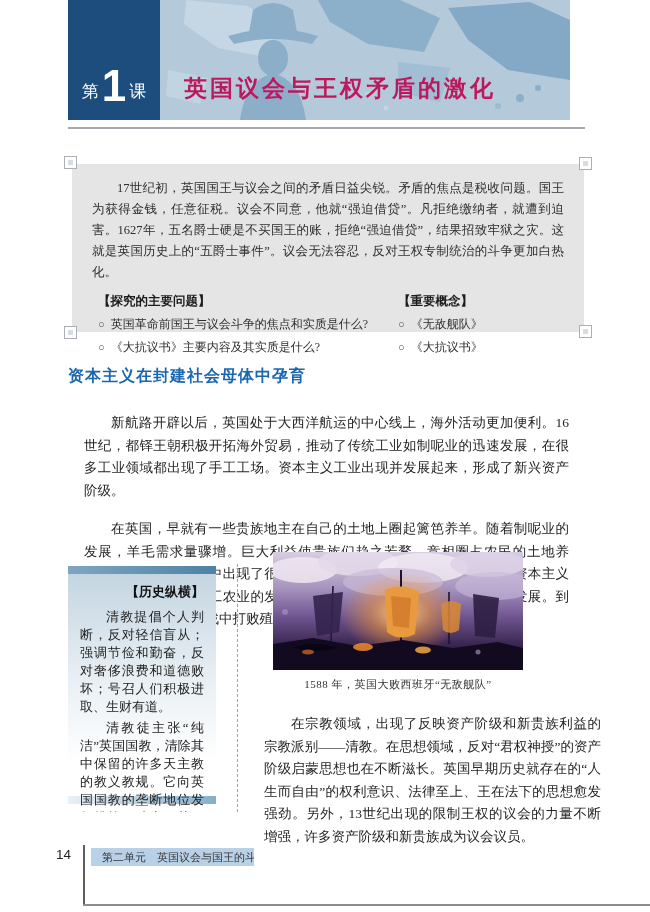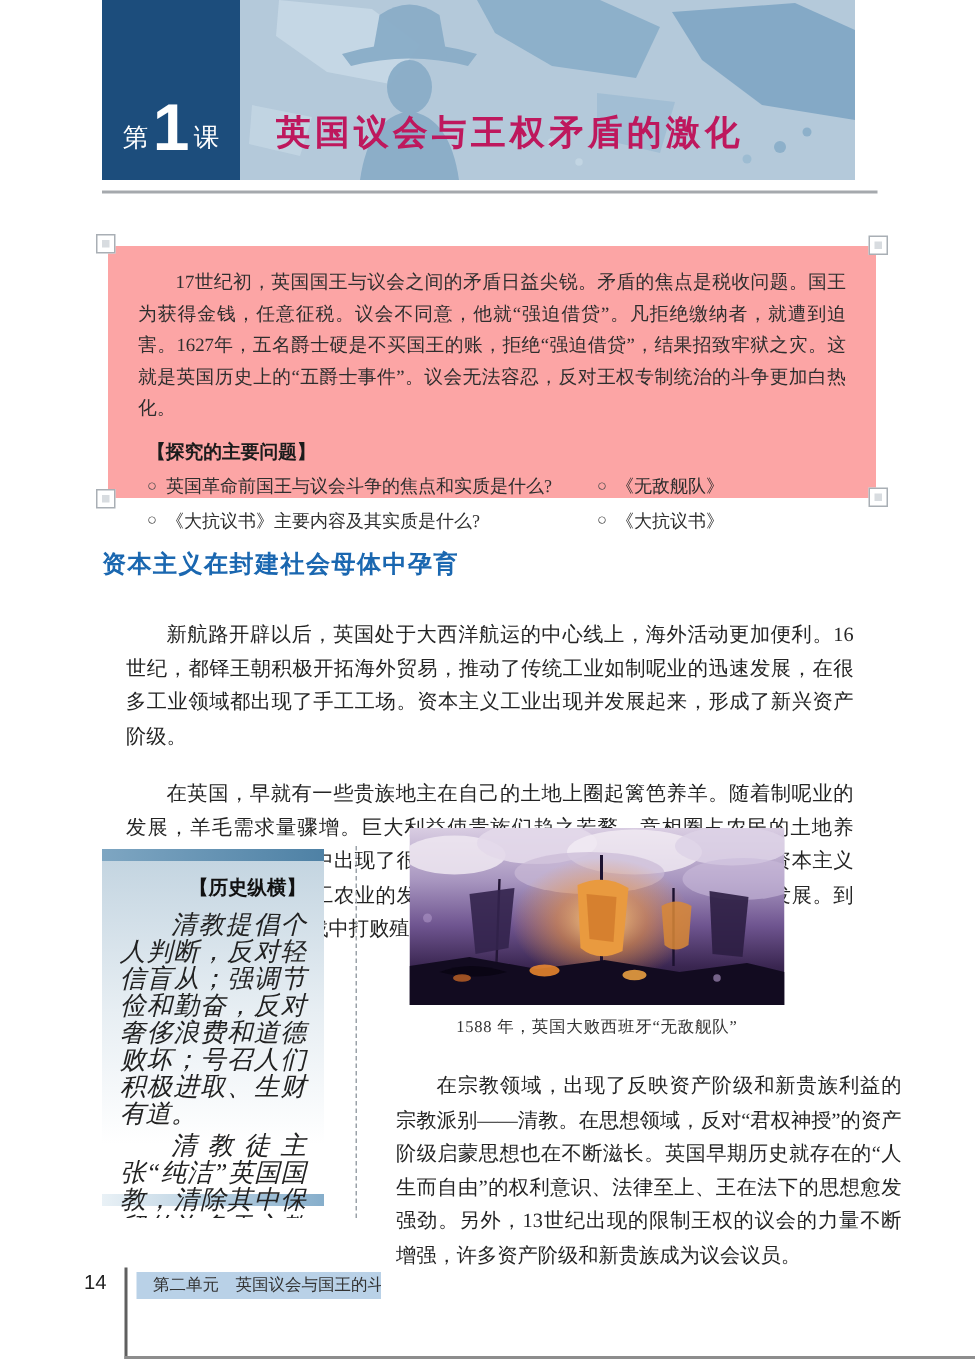--- a/index.html
+++ b/index.html
@@ -17,21 +17,21 @@
   }
   .lesson-box .pre,.lesson-box .suf{font-size:17px;line-height:1;padding-bottom:4px;}
   .lesson-box .num{font-size:44px;font-weight:bold;line-height:0.85;margin:0 3px;}
   .lesson-title{
     position:absolute;left:116px;bottom:16px;margin:0;color:#be185d;
     font-size:23px;font-weight:600;letter-spacing:3px;
     font-family:"Liberation Serif","DejaVu Serif",serif;
   }
   .header-rule{position:absolute;left:68px;top:127px;width:517px;height:2px;background:#a5a9ad;}
   
-  .intro-box{position:absolute;left:72px;top:164px;width:512px;height:168px;background:#fca5a5;}
+  .intro-box{position:absolute;left:72px;top:164px;width:512px;height:168px;background:#e5e5e5;}
   .corner{position:absolute;width:13px;height:13px;background:#ffffff;border:1px solid #a9afb5;box-sizing:border-box;}
   .corner::after{content:"";position:absolute;left:3px;top:3px;right:3px;bottom:3px;background:#d8dce0;}
   .corner.tl{left:-8px;top:-8px;}
   .corner.tr{right:-8px;top:-7px;}
   .corner.bl{left:-8px;bottom:-7px;}
   .corner.br{right:-8px;bottom:-6px;}
   .intro-text{
     margin:0;padding:14px 20px 0 20px;font-size:12.5px;line-height:21px;
     text-indent:2em;text-align:justify;color:#2e2e2e;
   }
@@ -51,21 +51,21 @@
   .main-text p, .para3{margin:16px;font-size:13.5px;line-height:22.5px;text-indent:2em;text-align:justify;color:#242424;}
   .para3{position:absolute;left:248px;top:697px;width:337px;}
   
   .sidebar{position:absolute;left:68px;top:566px;width:148px;height:246px;overflow:hidden;}
   .sidebar .bar-top{height:8px;background:linear-gradient(to right,#7ea6c2,#4e81a5);}
   .sidebar .inner{
     height:222px;background:linear-gradient(to bottom,#c4d5e1 0%,#e7eef3 45%,#ffffff 85%);
     padding:9px 12px 0 12px;box-sizing:border-box;
   }
   .sidebar-title{font-family:"Liberation Sans","DejaVu Sans",sans-serif;font-weight:bold;font-size:13px;color:#111;margin-bottom:7px;text-align:right;}
-  .sidebar .inner p{margin:0 0 3px 0;font-size:17px;line-height:18px;text-indent:2em;font-style:italic;color:#222;text-align:justify;}
+  .sidebar .inner p{margin:0 0 3px 0;font-size:13px;line-height:18px;text-indent:2em;color:#222;text-align:justify;}
   .sidebar .bar-bottom{height:8px;background:linear-gradient(to right,#e9f1f6,#86aecb);}
   .dashed-sep{position:absolute;left:237px;top:564px;height:248px;width:0;border-left:1px dashed #9aa1a8;}
   
   .painting{position:absolute;left:273px;top:552px;width:250px;height:118px;margin:0;}
   .painting svg{display:block;}
   .caption{
     position:absolute;left:258px;top:677px;width:280px;text-align:center;
     font-size:11px;color:#333;letter-spacing:0.5px;
   }
   
@@ -124,20 +124,21 @@
         <div class="item">
           <span class="bullet">○</span>
           <span>英国革命前国王与议会斗争的焦点和实质是什么?</span>
         </div>
         <div class="item">
           <span class="bullet">○</span>
           <span>《大抗议书》主要内容及其实质是什么?</span>
         </div>
       </div>
       <div class="c-col">
+        <div class="col-title">【重要概念】</div>
         <div class="item">
           <span class="bullet">○</span>
           <span>《无敌舰队》</span>
         </div>
         <div class="item">
           <span class="bullet">○</span>
           <span>《大抗议书》</span>
         </div>
       </div>
     </div>

